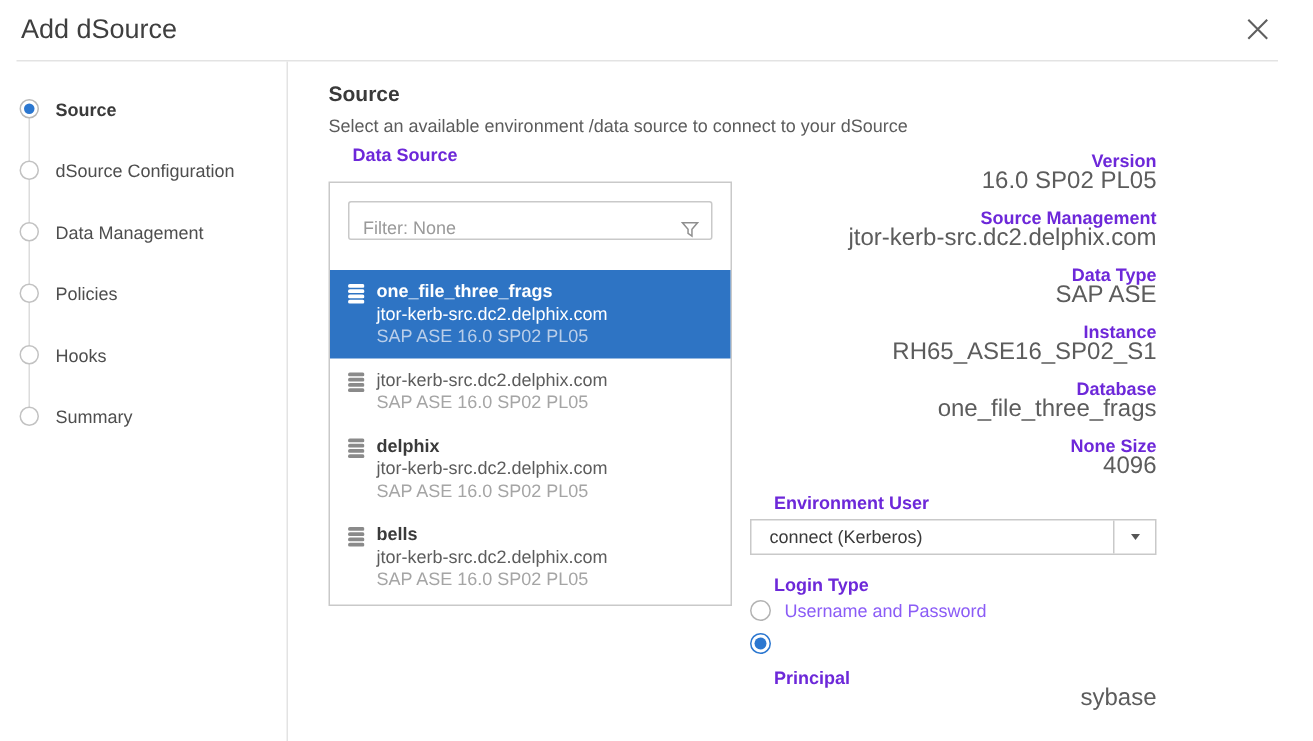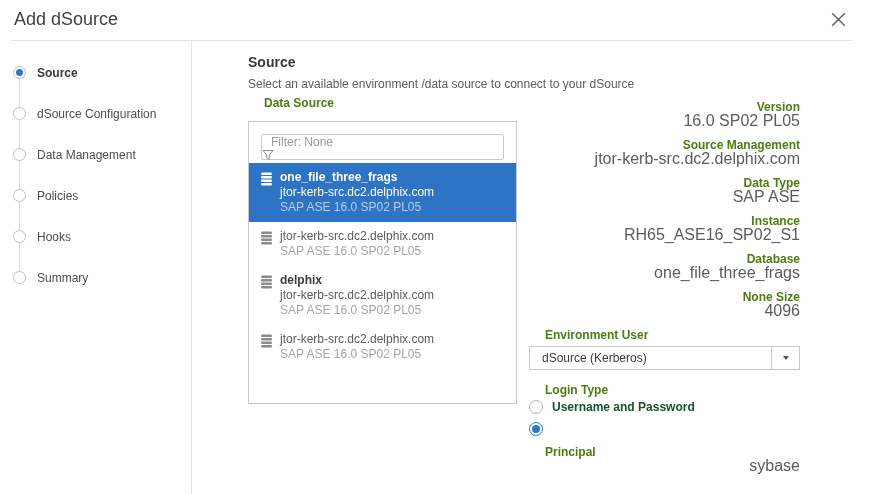--- a/index.html
+++ b/index.html
@@ -4,44 +4,44 @@
 <style>
   html,body{margin:0;padding:0;background:#fff;}
   body{width:875px;height:494px;overflow:hidden;font-family:"Liberation Sans",sans-serif;-webkit-font-smoothing:antialiased;}
   .dialog{position:relative;width:787px;height:494px;background:#fff;}
 
   
   .hdr-title{position:absolute;left:14px;top:7px;font-size:18px;line-height:24px;color:#3f3f3f;}
   .close-btn{position:absolute;left:828px;top:9px;width:21px;height:21px;cursor:pointer;}
   .hdivider{position:absolute;top:40px;left:11px;width:841px;height:1px;background:#e3e3e3;}
 
-  .body{position:absolute;top:41px;left:0;right:0;bottom:0;display:flex;gap:29px;}
+  .body{position:absolute;top:41px;left:0;right:0;bottom:0;display:flex;}
 
   
   .sidebar{width:192px;flex:none;border-right:1px solid #e3e3e3;position:relative;box-sizing:border-box;}
   .step-line{position:absolute;left:19px;top:31px;width:1px;height:205px;background:#dcdcdc;}
   .steps{position:relative;padding-top:11px;}
   .step{height:41px;display:flex;align-items:center;cursor:pointer;}
   .step-dot{width:13px;height:13px;border:1px solid #c2c2c2;border-radius:50%;margin-left:13px;background:#fff;position:relative;flex:none;box-sizing:border-box;}
   .step.active .step-dot{border-color:#b9b9b9;}
   .step.active .step-dot::after{content:'';position:absolute;left:2px;top:2px;right:2px;bottom:2px;border-radius:50%;background:#2b77d0;}
   .step-label{margin-left:11px;font-size:12px;color:#4e4e4e;}
   .step.active .step-label{font-weight:bold;color:#3a3a3a;}
 
   
   .content{flex:1;padding:13px 0 0 27px;box-sizing:border-box;}
   .content-heading{font-size:14px;line-height:16px;font-weight:bold;color:#3a3a3a;}
   .content-sub{margin-top:7px;font-size:12px;line-height:14px;color:#5c5c5c;}
   .cols{display:flex;margin-top:5px;}
-  .field-label{font-size:12px;font-weight:bold;color:#4d7c0f;line-height:14px;padding-left:16px;}
+  .field-label{font-size:12px;font-weight:bold;color:#6d28d9;line-height:14px;padding-left:16px;}
 
   
   .col1{width:269px;flex:none;}
   .listbox{margin-top:11px;border:1px solid #c9c9c9;height:283px;box-sizing:border-box;background:#fff;}
-  .filterwrap{margin:12px 12px 3px 12px;height:26px;border:1px solid #c9c9c9;border-radius:2px;display:flex;align-items:flex-start;box-sizing:border-box;flex-direction:column;}
+  .filterwrap{margin:12px 12px 20px 12px;height:26px;border:1px solid #c9c9c9;border-radius:2px;display:flex;align-items:flex-end;box-sizing:border-box;}
   .filterwrap input{flex:1;min-width:0;border:0;outline:0;padding:0 6px 0 9px;font-size:12px;color:#444;font-family:inherit;background:transparent;}
   .filterwrap input::placeholder{color:#9a9a9a;}
   .filter-icon{margin-right:8px;flex:none;display:flex;}
   .srcrow{padding:7px 12px;display:flex;cursor:pointer;}
   .dbicon{color:#8a8a8a;margin-right:8px;margin-top:2px;flex:none;display:flex;}
   .srcrow .t1{font-size:12px;font-weight:bold;color:#3a3a3a;line-height:15px;}
   .srcrow .t2{font-size:12px;color:#5c5c5c;line-height:15px;}
   .srcrow .t3{font-size:12px;color:#a5a5a5;line-height:15px;}
   .srcrow.selected{background:#2e74c4;}
   .srcrow.selected .dbicon{color:#ffffff;}
@@ -56,21 +56,21 @@
   .dd-value{flex:1;padding-left:12px;font-size:12px;color:#3a3a3a;}
   .dd-caretbox{width:27px;align-self:stretch;border-left:1px solid #c9c9c9;display:flex;align-items:center;justify-content:center;flex:none;}
   .caret{width:0;height:0;border-left:3.5px solid transparent;border-right:3.5px solid transparent;border-top:4.5px solid #555;}
   .radio-options{margin-top:3px;}
   .radio-row{display:flex;align-items:center;cursor:pointer;height:14px;}
   .radio-row.first{margin-top:2px;}
   .radio-row + .radio-row{margin-top:8px;}
   .radio{width:14px;height:14px;border-radius:50%;border:1px solid #b3b3b3;position:relative;flex:none;box-sizing:border-box;background:#fff;}
   .radio.checked{border-color:#2b77d0;}
   .radio.checked::after{content:'';position:absolute;left:2px;top:2px;right:2px;bottom:2px;background:#2b77d0;border-radius:50%;}
-  .radio-label{margin-left:9px;font-size:12px;color:#14532d;font-weight:bold;}
+  .radio-label{margin-left:9px;font-size:12px;color:#8b5cf6;}
   .principal{margin-top:9px;}
 </style>
 </head>
 <body>
 
 <div class="dialog">
 
   <div class="hdr-title">Add dSource</div>
   <div class="close-btn">
     <span style="display:flex;">
@@ -186,20 +186,21 @@
   <div class="srcrow">
     <span class="dbicon">
       <svg width="11" height="14" viewBox="0 0 11 14" fill="currentColor">
         <rect x="0" y="0.4" width="11" height="2.5" rx="1.25"></rect>
         <rect x="0" y="3.9" width="11" height="2.5" rx="1.25"></rect>
         <rect x="0" y="7.4" width="11" height="2.5" rx="1.25"></rect>
         <rect x="0" y="10.9" width="11" height="2.5" rx="1.25"></rect>
       </svg>
     </span>
     <span>
+      <div class="t1">bells</div>
       <div class="t2">jtor-kerb-src.dc2.delphix.com</div>
       <div class="t3">SAP ASE 16.0 SP02 PL05</div>
     </span>
   </div>
 </div>
           </div>
         </div>
 
         <div class="col2">
           <div>
@@ -229,21 +230,21 @@
   </div>
 
   <div class="dfield">
     <div class="field-label">None Size</div>
     <div class="val">4096</div>
   </div>
 </div>
 
           <div class="field-label">Environment User</div>
           <div class="dropdown">
-            <span class="dd-value">dSource (Kerberos)</span>
+            <span class="dd-value">connect (Kerberos)</span>
             <span class="dd-caretbox">
               <span class="caret"></span>
             </span>
           </div>
 
           <div class="field-label">Login Type</div>
           <div class="radio-options">
   <div class="radio-row first">
     <span class="radio"></span>
     <span class="radio-label">Username and Password</span>

